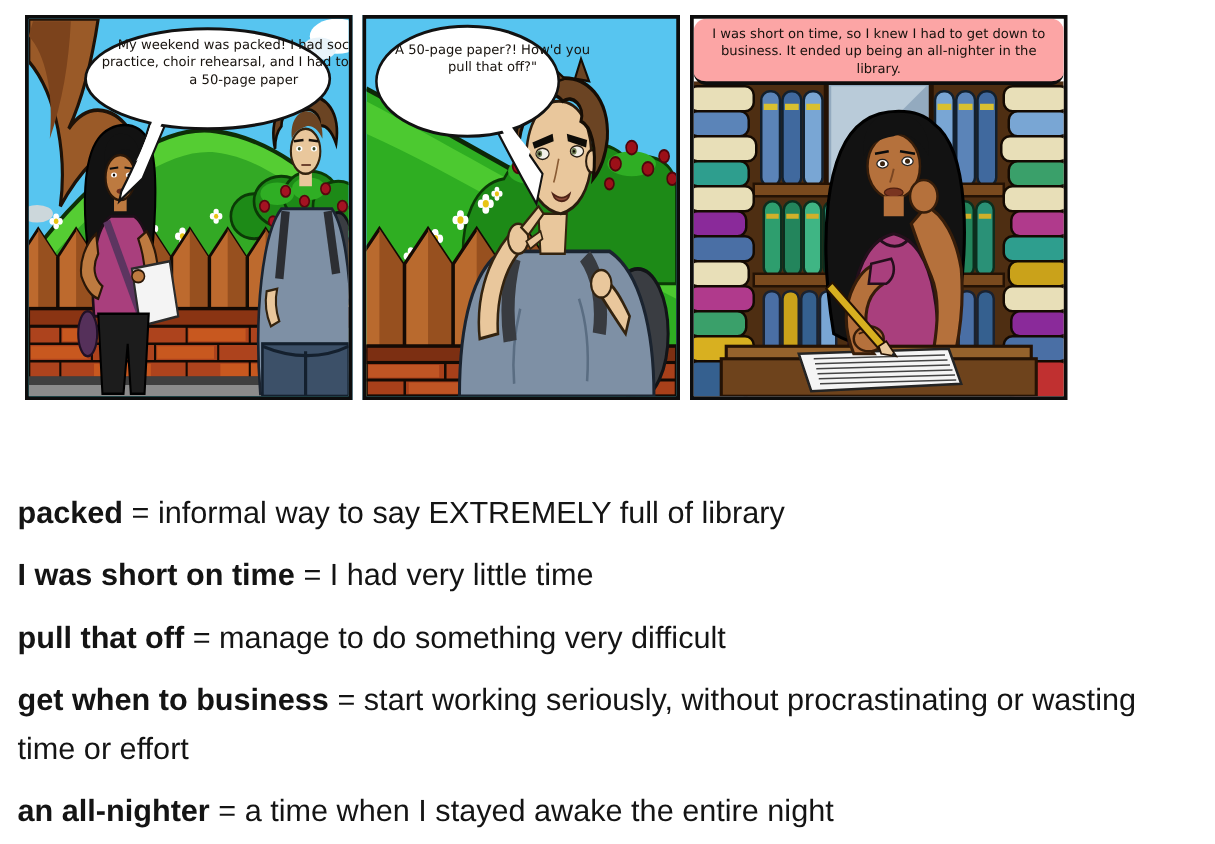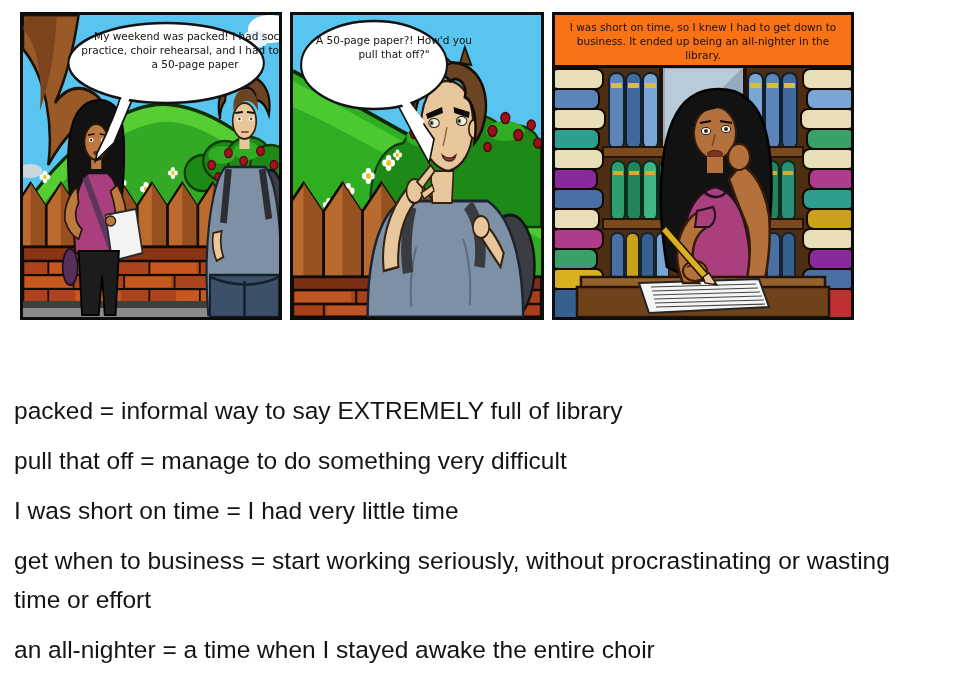--- a/index.html
+++ b/index.html
@@ -15,27 +15,27 @@
   .panel svg{position:absolute;left:0;top:0;width:100%;height:100%;display:block;}
   .p1{width:262px;} .p2{width:254px;} .p3{width:302px;background:#ffffff;}
   .bubble-text{
     position:absolute;text-align:center;color:#17120d;
     font-family:"DejaVu Sans",sans-serif;font-size:10.5px;line-height:1.32;font-weight:500;
   }
   .bt1{left:58px;top:15px;width:228px;}
   .bt2{left:22px;top:19px;width:158px;}
   .caption{
     position:absolute;left:0;top:0;width:100%;height:53px;box-sizing:border-box;
-    padding:5px 12px 0;background:#f97316;border-bottom:3px solid #0d0d0d;
+    padding:5px 12px 0;background:#fca5a5;border-bottom:3px solid #0d0d0d;
     text-align:center;color:#17120d;
-    font-family:"DejaVu Sans",sans-serif;font-size:10.5px;line-height:1.35;font-weight:500;
+    font-family:"DejaVu Sans",sans-serif;font-size:10.5px;line-height:1.35;font-weight:500;border-radius:10px;
   }
   .defs{position:absolute;left:14px;top:391px;width:900px;}
   .def{margin:0 0 11px 0;font-size:24.5px;line-height:39px;color:#141414;}
-  .def b{font-weight:normal;}
+  .def b{font-weight:bold;}
 </style>
 </head>
 <body>
 
 <div class="comic">
 
   <div class="panel p1">
     <svg viewBox="0 0 304 302" preserveAspectRatio="none">
 
       <rect x="0" y="0" width="304" height="302" fill="#57c5f0"></rect>
@@ -530,17 +530,17 @@
       <rect x="0" y="0" width="296" height="50" fill="#ffffff"></rect>
     </svg>
     <div class="caption">
       <span>I was short on time, so I knew I had to get down to business. It ended up being an all-nighter in the library.</span>
     </div>
   </div>
 </div>
 
 <div class="defs">
   <p class="def"><b>packed</b><span> = informal way to say EXTREMELY full of library</span></p>
+  <p class="def"><b>I was short on time</b><span> = I had very little time</span></p>
   <p class="def"><b>pull that off</b><span> = manage to do something very difficult</span></p>
-  <p class="def"><b>I was short on time</b><span> = I had very little time</span></p>
   <p class="def"><b>get when to business</b><span> = start working seriously, without procrastinating or wasting time or effort</span></p>
-  <p class="def"><b>an all-nighter</b><span> = a time when I stayed awake the entire choir</span></p>
+  <p class="def"><b>an all-nighter</b><span> = a time when I stayed awake the entire night</span></p>
 </div>
 
 </body></html>

